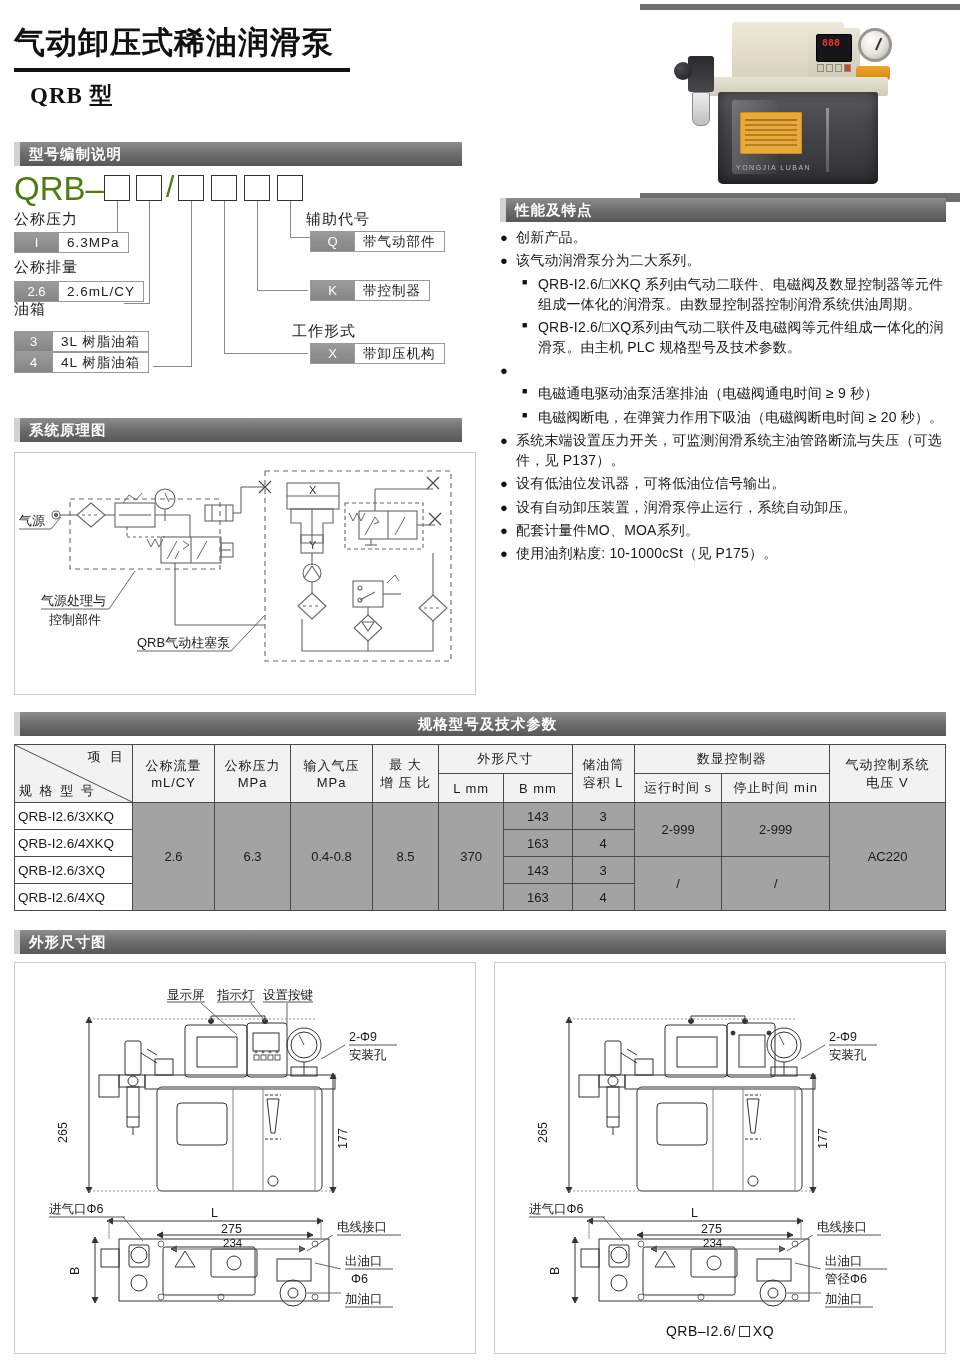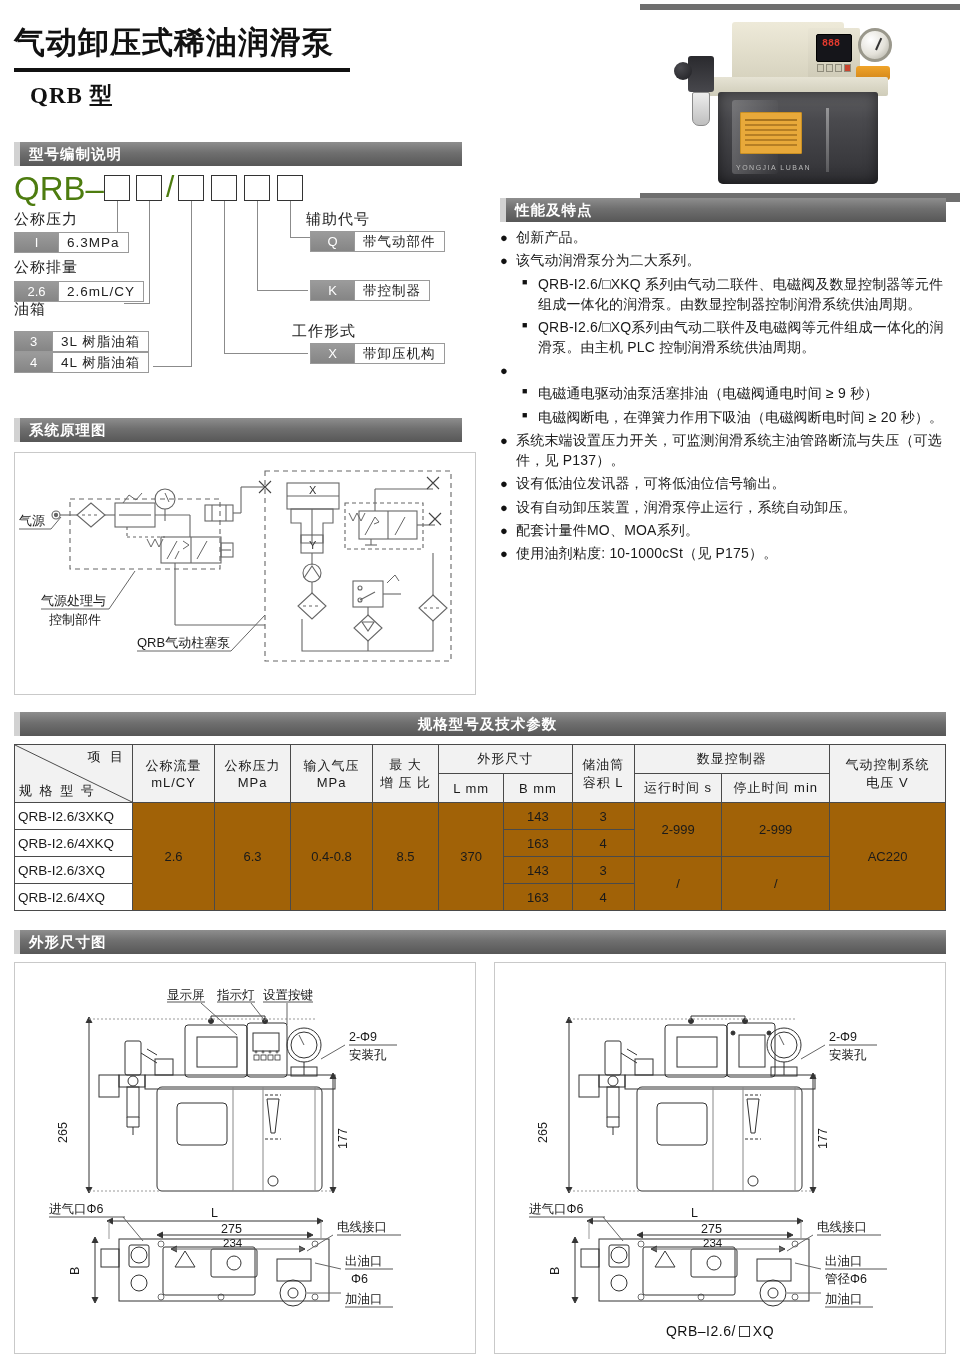--- a/index.html
+++ b/index.html
@@ -164,21 +164,21 @@
   .feat.l2 .bullet { font-size:9px; }
 
   
   .schem-box {
     position:absolute; left:14px; top:452px; width:462px; height:243px;
     border:1px solid #c9c9c9; background:#fff;
   }
 
   
   .tbl-wrap { position:absolute; left:14px; top:744px; width:932px; }
-  table.spec { border-collapse:collapse; width:932px; background:#a16207; }
+  table.spec { border-collapse:collapse; width:932px; background:#a3a3a3; }
   table.spec td, table.spec th {
     border:1px solid #4a4a4a; text-align:center; vertical-align:middle;
     font-size:13px; color:#1a1a1a; font-weight:normal; padding:2px 2px;
   }
   table.spec .hcell { background:#f2f2f2; letter-spacing:1px; height:26px; }
   table.spec .model { text-align:left; padding-left:3px; font-size:13.5px; height:27px; background:#fff; }
   .corner { position:relative; width:118px; height:58px; background:#f2f2f2; padding:0 !important; }
   .corner .diag { position:absolute; left:0; top:0; width:100%; height:100%; }
   .corner .t1 { position:absolute; right:6px; top:3px; font-size:13px; letter-spacing:3px; }
   .corner .t2 { position:absolute; left:4px; bottom:2px; font-size:13px; letter-spacing:2px; }
@@ -310,21 +310,21 @@
     <div class="feat">
       <span class="bullet">●</span>
       <span class="txt">该气动润滑泵分为二大系列。</span>
     </div>
     <div class="feat l2">
       <span class="bullet">■</span>
       <span class="txt">QRB-I2.6/□XKQ 系列由气动二联件、电磁阀及数显控制器等元件组成一体化的润滑泵。由数显控制器控制润滑系统供油周期。</span>
     </div>
     <div class="feat l2">
       <span class="bullet">■</span>
-      <span class="txt">QRB-I2.6/□XQ系列由气动二联件及电磁阀等元件组成一体化的润滑泵。由主机 PLC 控制润滑系统供油周期。</span>
+      <span class="txt">QRB-I2.6/□XQ系列由气动二联件及电磁阀等元件组成一体化的润滑泵。由主机 PLC 规格型号及技术参数。</span>
     </div>
     <div class="feat">
       <span class="bullet">●</span>
     </div>
     <div class="feat l2">
       <span class="bullet">■</span>
       <span class="txt">电磁通电驱动油泵活塞排油（电磁阀通电时间 ≥ 9 秒）</span>
     </div>
     <div class="feat l2">
       <span class="bullet">■</span>

